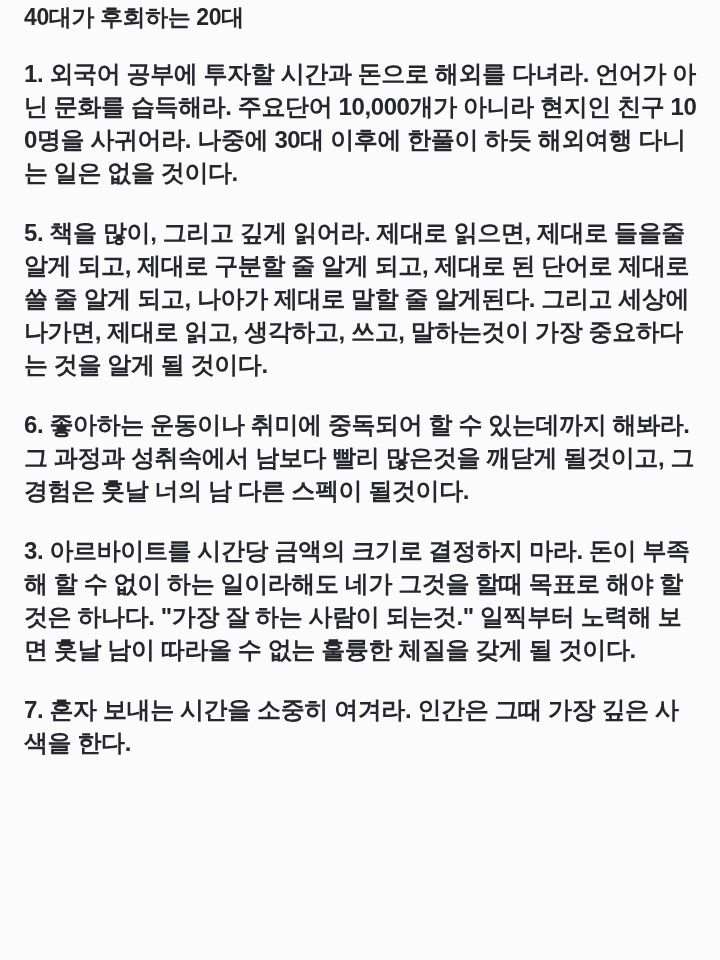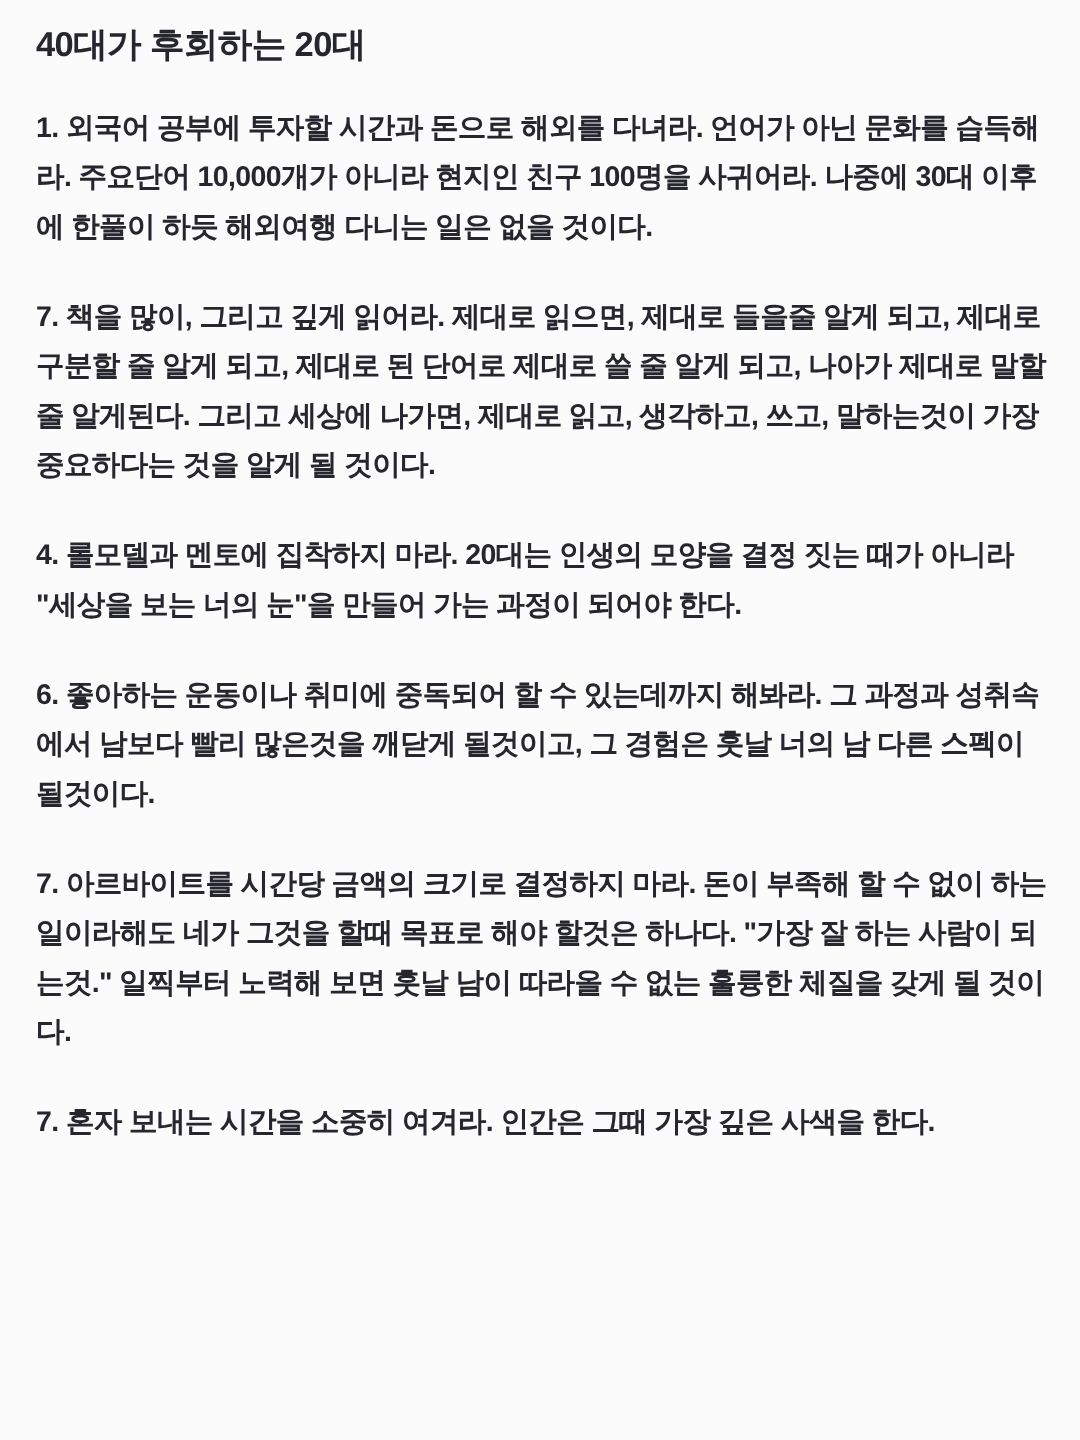--- a/index.html
+++ b/index.html
@@ -9,51 +9,50 @@
   body {
     width: 720px;
     height: 960px;
     background: #fbfbfb;
     overflow: hidden;
   }
   .page {
     box-sizing: border-box;
     width: 720px;
     height: 960px;
-    padding: 13px 22px 0 24px;
+    padding: 1px 22px 0 24px;
     font-family: "Liberation Sans", "DejaVu Sans", sans-serif;
     font-weight: 700;
     color: #26262e;
     letter-spacing: -0.4px;
   }
   .title {
     margin: 0 0 23px 0;
     font-size: 23px;
     line-height: 33px;
     font-weight: 700;
   }
   .para {
     margin: 0 0 27px 0;
-    font-size: 19px;
+    font-size: 24px;
     line-height: 33px;
     word-break: break-all;
     overflow-wrap: break-word;
   }
 </style>
 </head>
 <body>
 
 <div class="page">
   <h1 class="title">40대가 후회하는 20대</h1>
 
   <p class="para">1. 외국어 공부에 투자할 시간과 돈으로 해외를 다녀라. 언어가 아닌 문화를 습득해라. 주요단어 10,000개가 아니라 현지인 친구 100명을 사귀어라. 나중에 30대 이후에 한풀이 하듯 해외여행 다니는 일은 없을 것이다.</p>
 
-  <p class="para">7. 책을 많이, 그리고 깊게 읽어라. 제대로 읽으면, 제대로 들을줄 알게 되고, 제대로 구분할 줄 알게 되고, 제대로 된 단어로 제대로 쓸 줄 알게 되고, 나아가 제대로 말할 줄 알게된다. 그리고 세상에 나가면, 제대로 읽고, 생각하고, 쓰고, 말하는것이 가장 중요하다는 것을 알게 될 것이다.</p>
+  <p class="para">5. 책을 많이, 그리고 깊게 읽어라. 제대로 읽으면, 제대로 들을줄 알게 되고, 제대로 구분할 줄 알게 되고, 제대로 된 단어로 제대로 쓸 줄 알게 되고, 나아가 제대로 말할 줄 알게된다. 그리고 세상에 나가면, 제대로 읽고, 생각하고, 쓰고, 말하는것이 가장 중요하다는 것을 알게 될 것이다.</p>
 
 
-  <p class="para">4. 롤모델과 멘토에 집착하지 마라. 20대는 인생의 모양을 결정 짓는 때가 아니라 "세상을 보는 너의 눈"을 만들어 가는 과정이 되어야 한다.</p>
 
   <p class="para">6. 좋아하는 운동이나 취미에 중독되어 할 수 있는데까지 해봐라. 그 과정과 성취속에서 남보다 빨리 많은것을 깨닫게 될것이고, 그 경험은 훗날 너의 남 다른 스펙이 될것이다.</p>
 
-  <p class="para">7. 아르바이트를 시간당 금액의 크기로 결정하지 마라. 돈이 부족해 할 수 없이 하는 일이라해도 네가 그것을 할때 목표로 해야 할것은 하나다. "가장 잘 하는 사람이 되는것." 일찍부터 노력해 보면 훗날 남이 따라올 수 없는 훌륭한 체질을 갖게 될 것이다.</p>
+  <p class="para">3. 아르바이트를 시간당 금액의 크기로 결정하지 마라. 돈이 부족해 할 수 없이 하는 일이라해도 네가 그것을 할때 목표로 해야 할것은 하나다. "가장 잘 하는 사람이 되는것." 일찍부터 노력해 보면 훗날 남이 따라올 수 없는 훌륭한 체질을 갖게 될 것이다.</p>
 
   <p class="para">7. 혼자 보내는 시간을 소중히 여겨라. 인간은 그때 가장 깊은 사색을 한다.</p>
 </div>
 
 </body></html>

